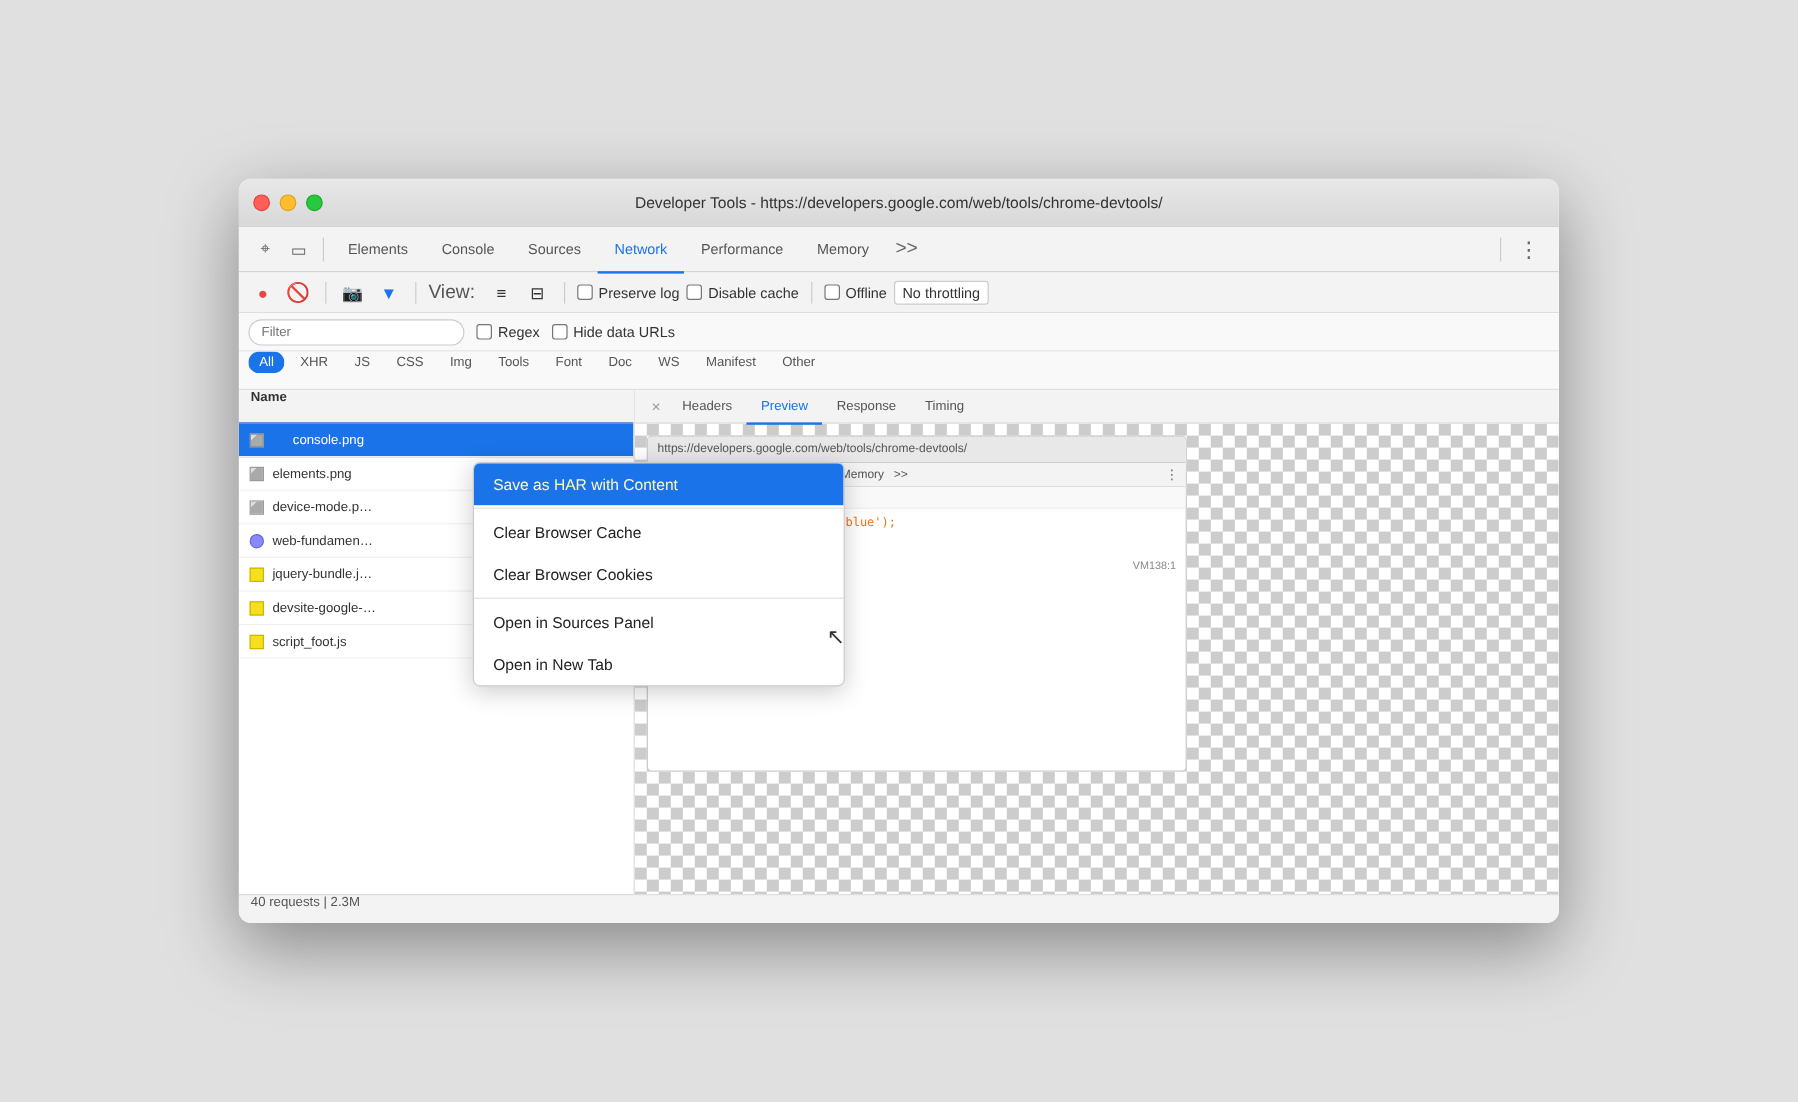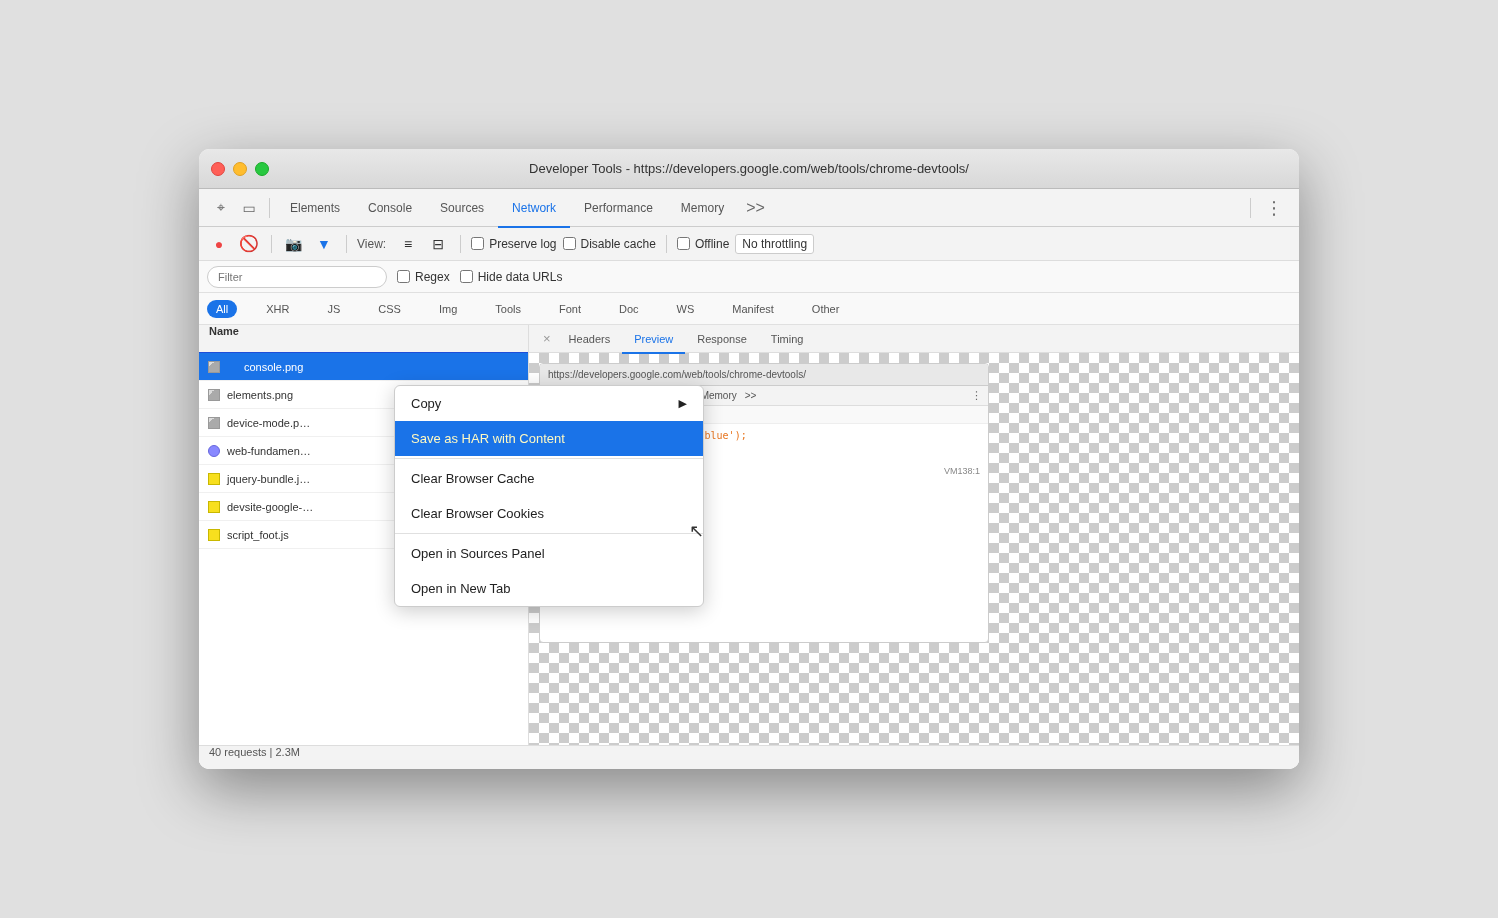--- a/index.html
+++ b/index.html
@@ -146,21 +146,21 @@
     }
     .checkbox-label {
       display: flex;
       align-items: center;
       gap: 5px;
       font-size: 12px;
       color: #333;
       cursor: pointer;
     }
     .checkbox-label input { cursor: pointer; }
-    .view-label { font-size: 12px; color: #555; margin-right: 4px; }
+    .view-label { font-size: 16px; color: #555; margin-right: 4px; }
     .no-throttling {
       font-size: 12px;
       color: #333;
       background: #fff;
       border: 1px solid #ccc;
       border-radius: 3px;
       padding: 2px 6px;
       cursor: pointer;
     }
 
@@ -184,24 +184,24 @@
       color: #333;
       background: #fff;
       outline: none;
     }
 
     
     .type-filter {
       background: #f9f9f9;
       border-bottom: 1px solid #e0e0e0;
       display: flex;
-      align-items: center;
+      align-items: flex-start;
       height: 32px;
       padding: 0 8px;
-      gap: 20px;
+      gap: 4px;
     }
     .type-btn {
       padding: 2px 8px;
       font-size: 11px;
       border-radius: 3px;
       cursor: pointer;
       color: #555;
       border: 1px solid transparent;
     }
     .type-btn.active {
@@ -616,24 +616,20 @@
             </div>
             <div style="padding:4px 8px;font-size:9px;color:#888;">
               <span>/e/png</span>
             </div>
           </div>
         </div>
       </div>
 
       <div class="context-menu-overlay">
         <div class="context-menu">
-          <div class="context-menu-item">
-            <span>Copy</span>
-            <span class="context-menu-arrow">▶</span>
-          </div>
           <div class="context-menu-item highlighted">
             <span>Save as HAR with Content</span>
           </div>
           <div class="context-menu-separator"></div>
           <div class="context-menu-item">
             <span>Clear Browser Cache</span>
           </div>
           <div class="context-menu-item">
             <span>Clear Browser Cookies</span>
           </div>

